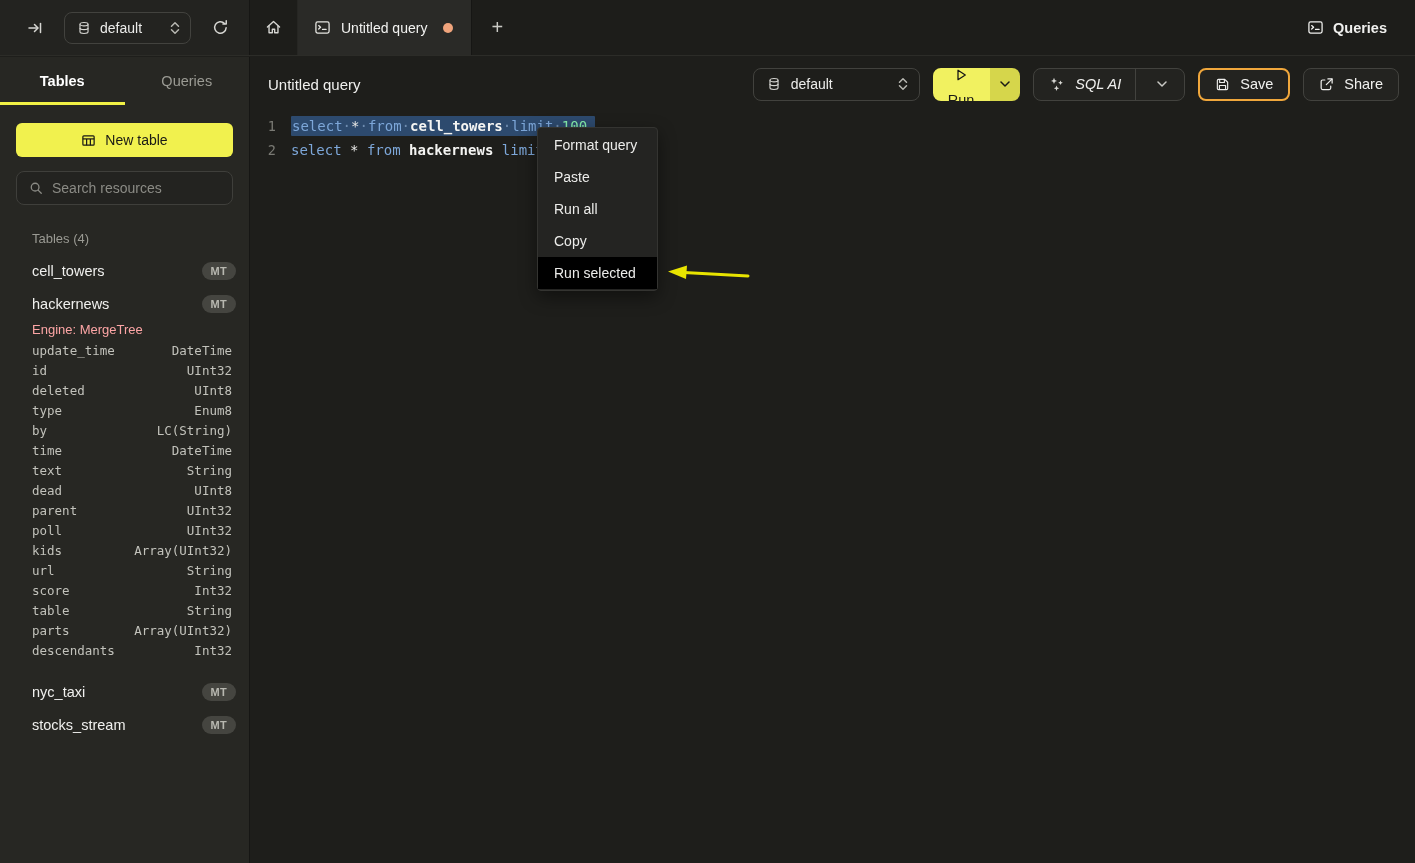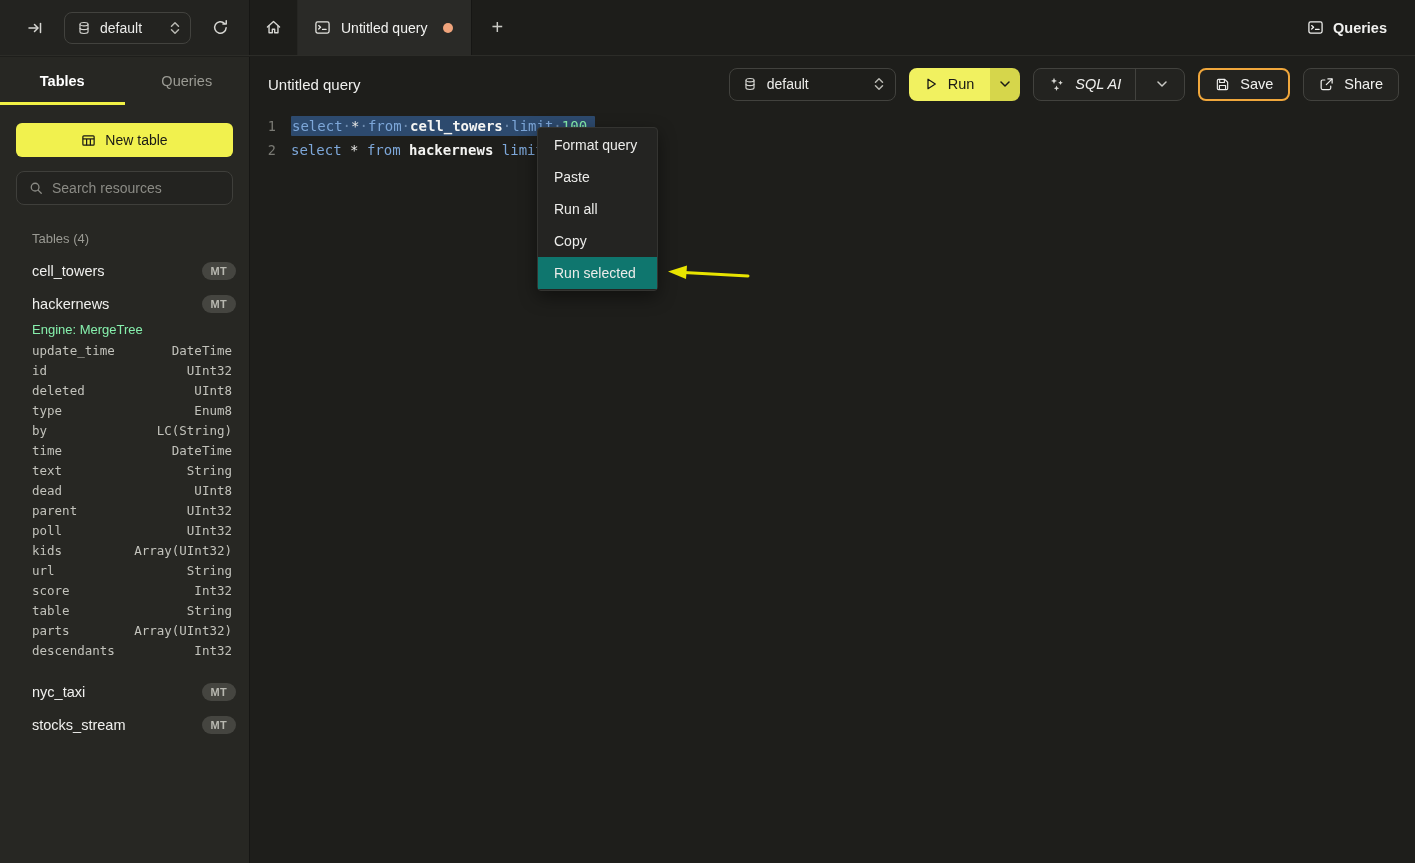--- a/index.html
+++ b/index.html
@@ -50,37 +50,37 @@
   .search-box { display:flex; align-items:center; gap:9px; margin:14px 16px 0 16px; height:34px;
     padding:0 12px; background:#232320; border:1px solid #3f3f3b; border-radius:8px; }
   .search-box input { background:transparent; border:none; outline:none; color:#f9a8d4;
     font-size:14px; width:100%; font-family:"Liberation Sans", sans-serif; }
   .search-box input::placeholder { color:#8b8b85; }
   .section-label { margin:26px 16px 0 32px; font-size:13px; color:#9a9a93; }
   .table-row { display:flex; align-items:center; height:33px; padding:0 13px 0 32px; cursor:pointer; }
   .table-row .tname { flex:1; font-size:14.5px; font-weight:500; color:#f0f0ee; }
   .badge { background:#454540; color:#b8b8b0; font-size:11px; font-weight:700;
     padding:3px 9px; border-radius:10px; letter-spacing:.3px; }
-  .engine-line { padding:2px 16px 6px 32px; font-size:13px; color:#86efac; }
+  .engine-line { padding:2px 16px 6px 32px; font-size:13px; color:#fca5a5; }
   .col-row { display:flex; justify-content:space-between; height:20px; padding:0 17px 0 32px;
     font-family:"DejaVu Sans Mono","Liberation Mono",monospace; font-size:12.5px; color:#c2c2bb; }
   .columns-block { padding-bottom:12px; }
   .tables-list { margin-top:8px; }
 
   
   .main-header { position:absolute; left:250px; top:57px; width:1165px; height:54px;
     display:flex; align-items:center; padding:0 16px; }
   .doc-title { font-size:15px; color:#f0f0ee; margin-left:2px; }
   .header-controls { margin-left:auto; display:flex; align-items:center; gap:13px; }
   .hc-select { display:flex; align-items:center; gap:10px; width:167px; height:33px;
     padding:0 11px 0 13px; border:1px solid #42423e; border-radius:8px; font-size:14px; cursor:pointer; }
   .hc-select .lbl { flex:1; }
   .run-btn { display:flex; align-items:stretch; height:33px; border-radius:8px; overflow:hidden; cursor:pointer; }
   .run-main { display:flex; align-items:center; gap:10px; padding:0 16px 0 15px;
-    background:#f1f160; color:#1a1a16; font-size:14.5px; font-weight:500; }
+    background:#f1f160; color:#1a1a16; font-size:14.5px; font-weight:500;flex-direction:column; }
   .run-caret { display:flex; align-items:center; justify-content:center; width:30px;
     background:#d6d64b; color:#1a1a16; }
   .btn { display:flex; align-items:center; gap:10px; height:33px; padding:0 15px;
     background:#232320; border:1px solid #42423e; border-radius:8px;
     color:#f0f0ee; font-size:14.5px; font-weight:500; cursor:pointer; }
   .sqlai-btn { padding-right:6px;font-style:italic; }
   .sqlai-divider { width:1px; height:33px; background:#42423e; margin-left:4px; }
   .sqlai-caret { display:flex; align-items:center; justify-content:center; width:32px; height:100%; color:#c9c9c4; }
   .save-btn { border:2px solid #f0a73c; }
 
@@ -96,21 +96,21 @@
   .tok-ident { color:#f4f4f2; font-weight:700; }
   .tok-num { color:#86efac; }
   .ws-dot { color:#6e8cb0; }
 
   
   .context-menu { position:absolute; left:537px; top:127px; width:121px;
     background:#242422; border:1px solid #343431; border-radius:4px; padding:1px 0;
     box-shadow:0 6px 18px rgba(0,0,0,.45); z-index:5; }
   .menu-item { display:flex; align-items:center; height:32px; padding:0 16px;
     font-size:14px; color:#ececea; cursor:pointer; white-space:nowrap; }
-  .menu-item.hl { background:#0f766e;text-align:center; }
+  .menu-item.hl { background:#000000;text-align:center; }
 
   
   .anno-arrow { position:absolute; left:660px; top:255px; z-index:6; pointer-events:none; }
 </style>
 </head>
 <body>
 
 <div id="app">
 
   <div class="topbar">

